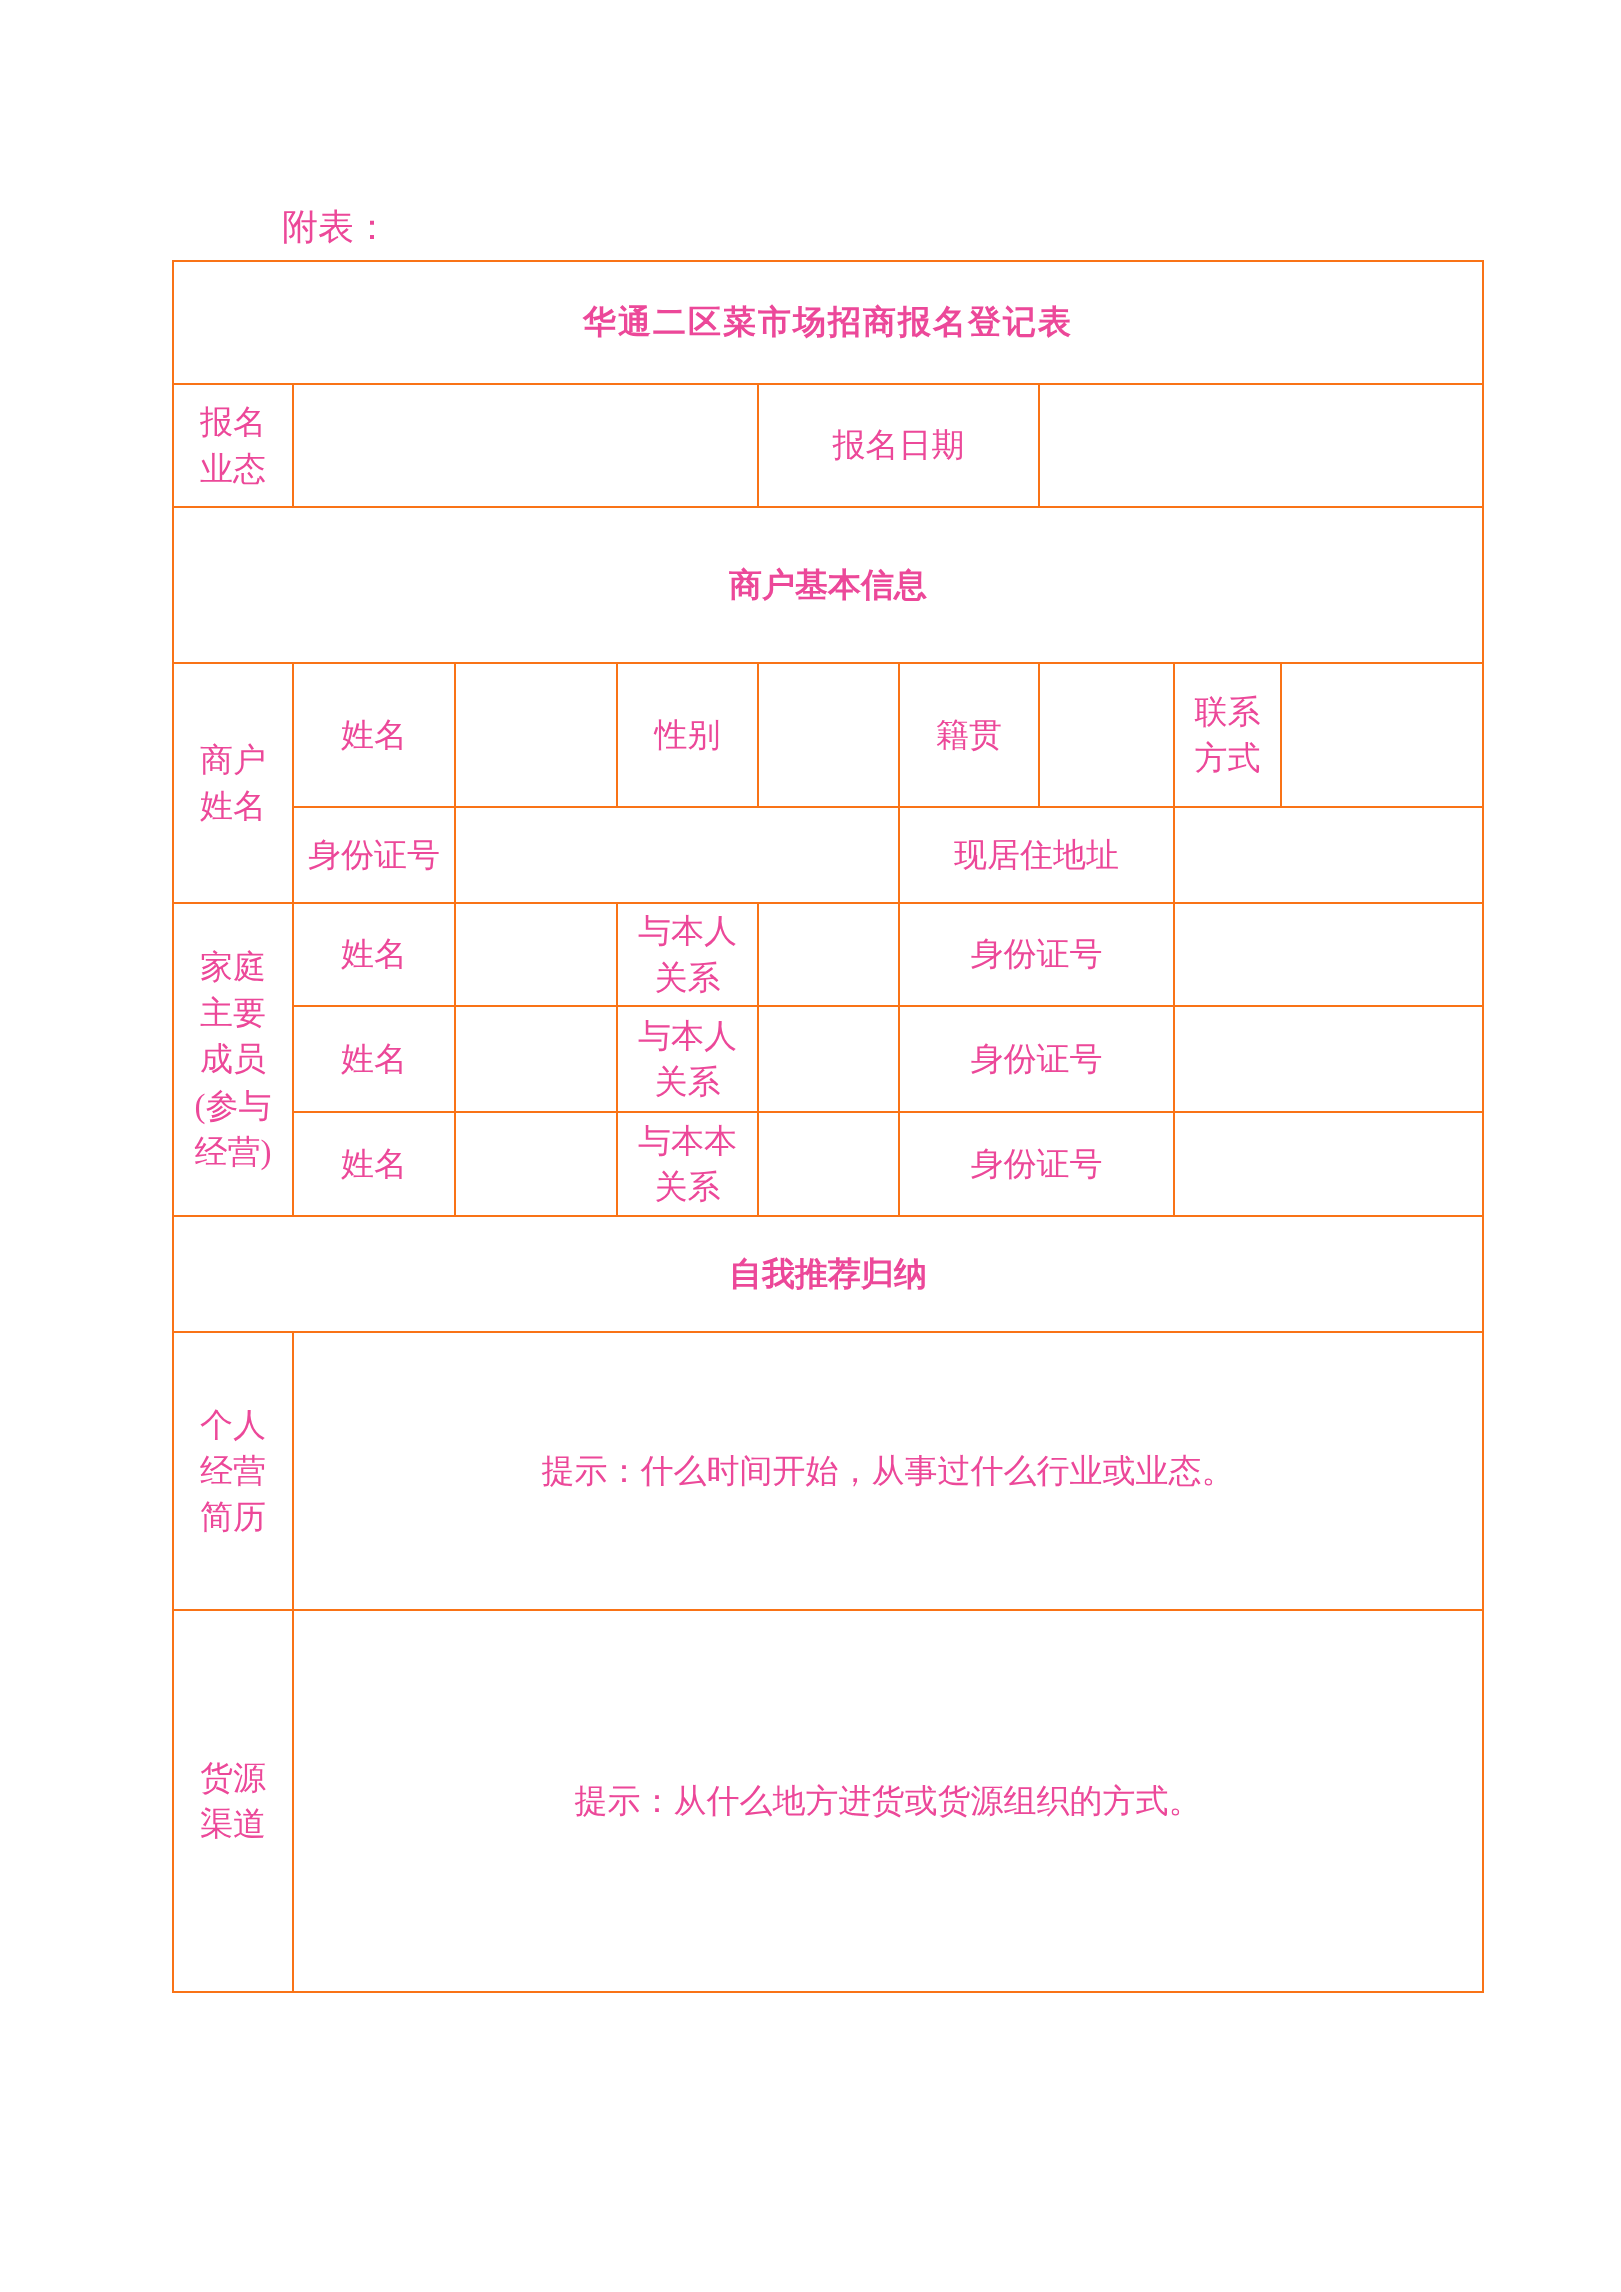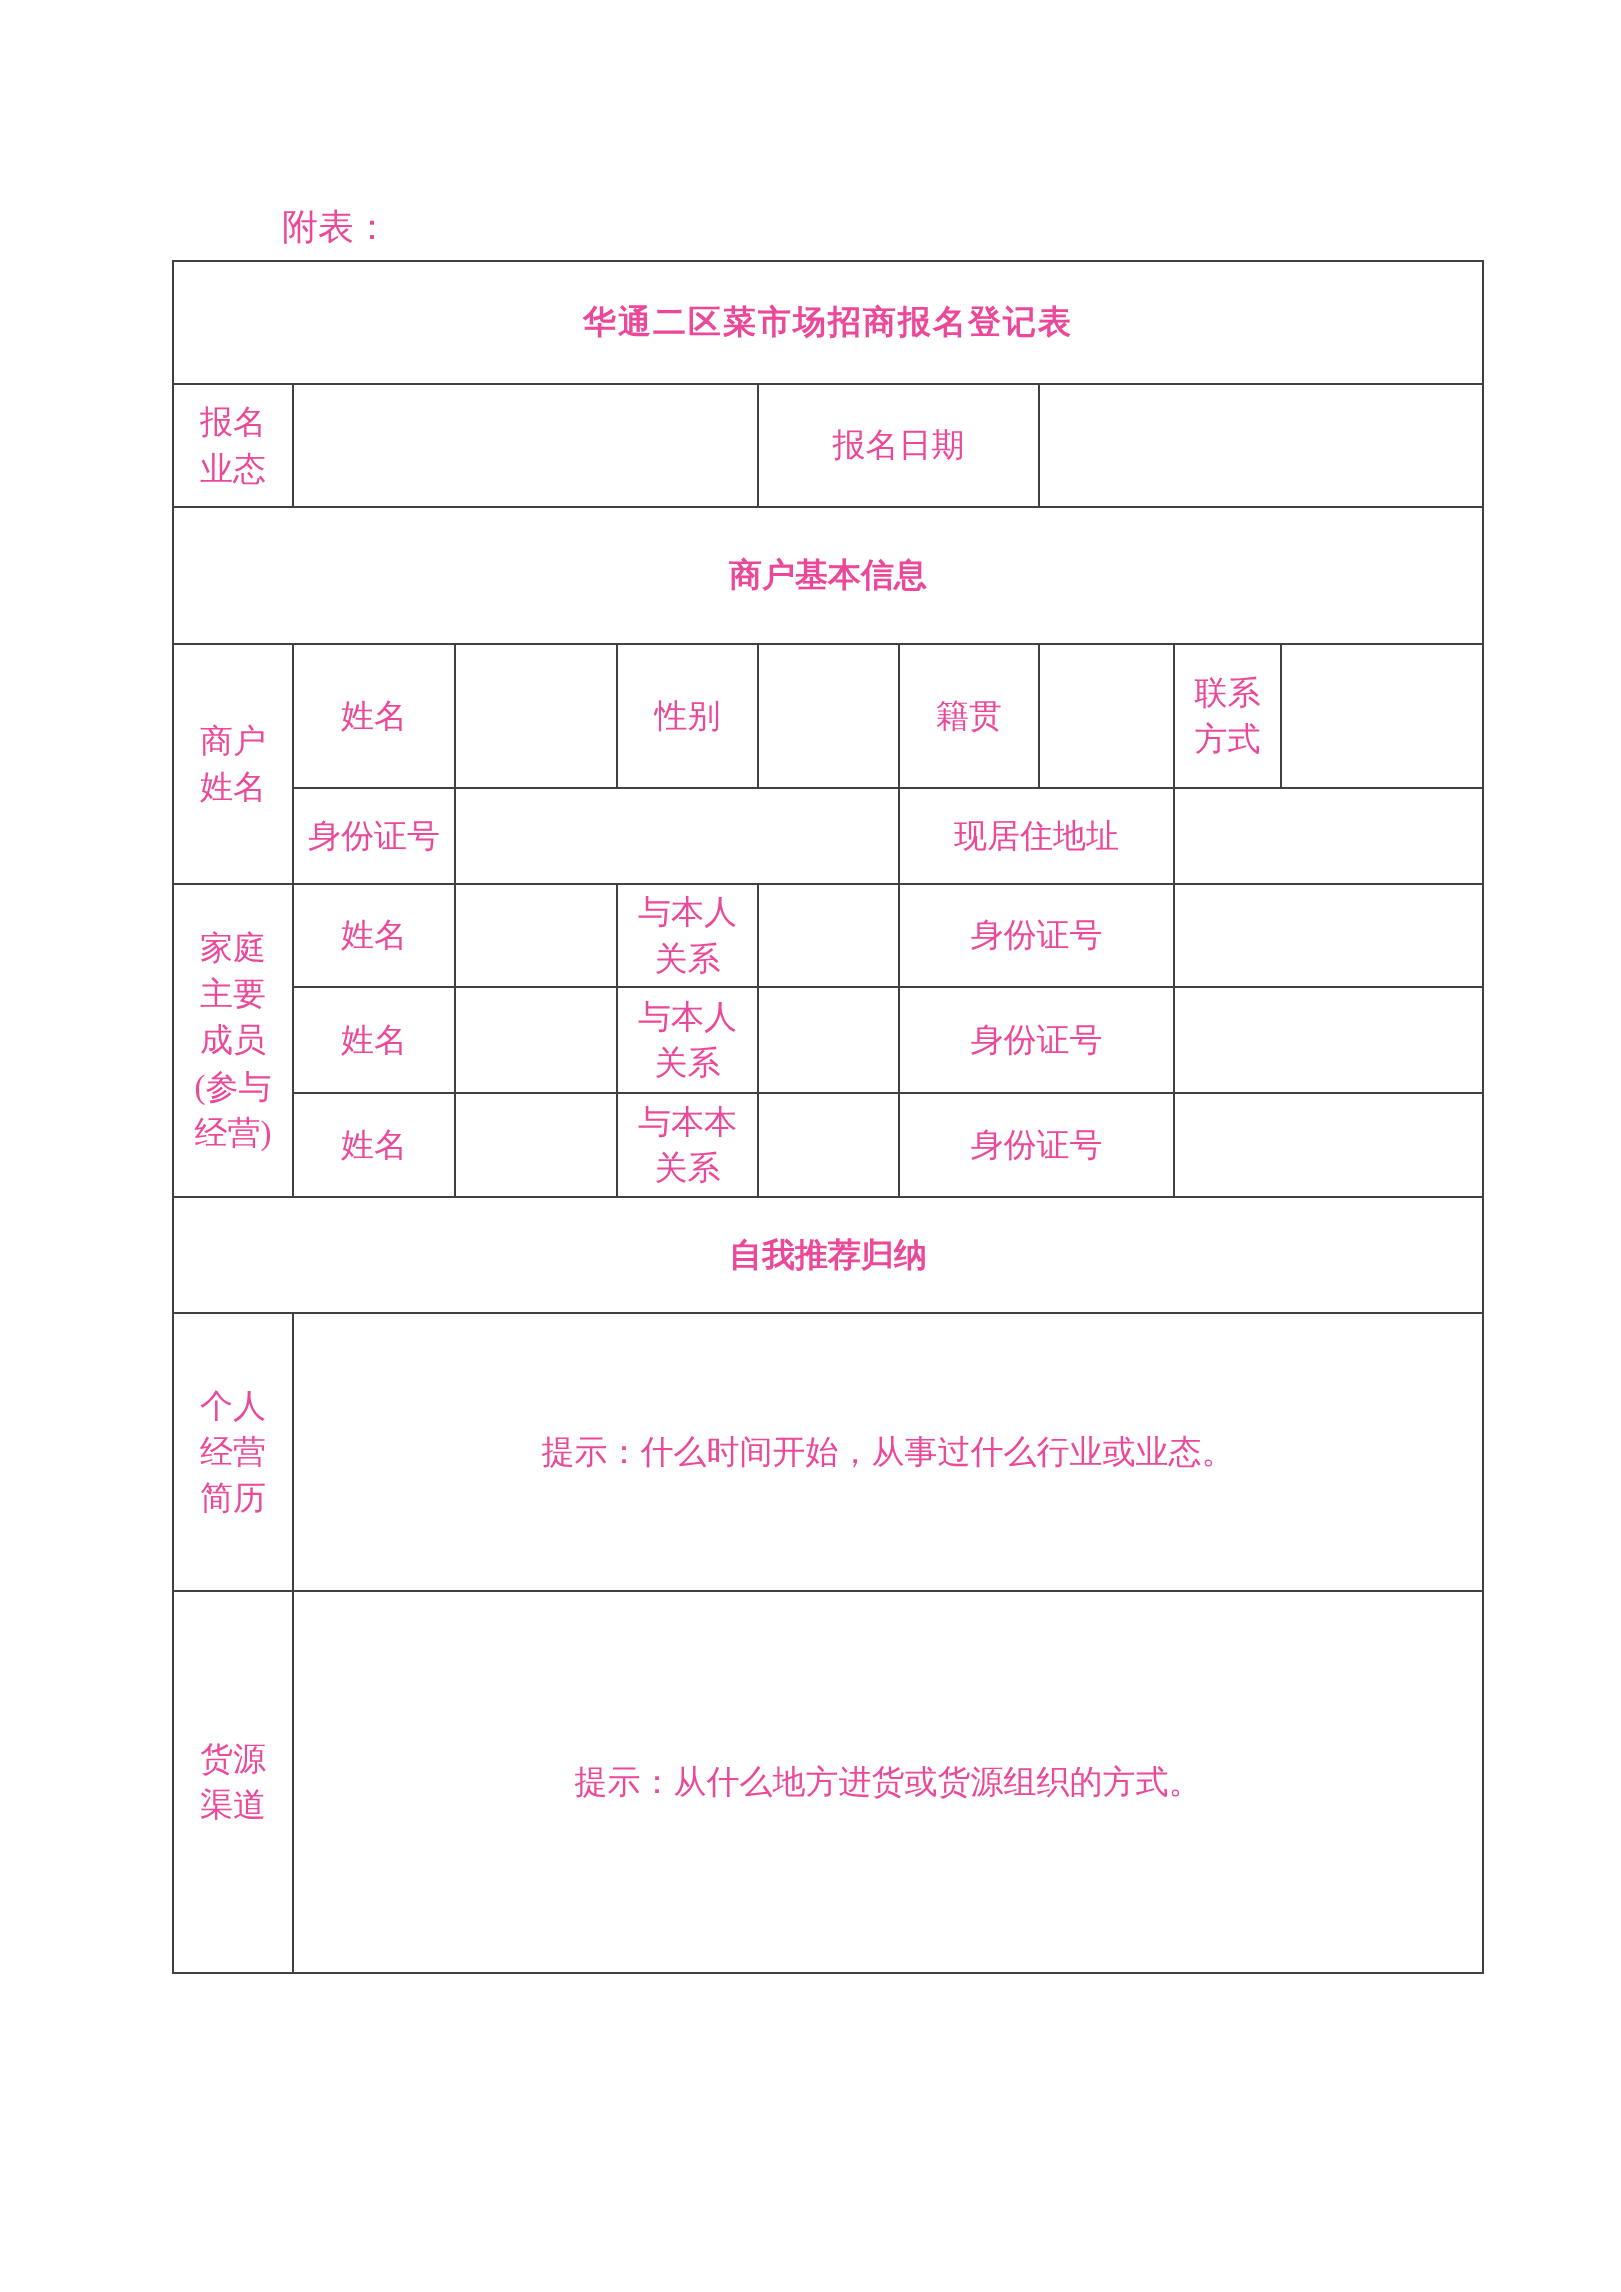--- a/index.html
+++ b/index.html
@@ -21,21 +21,21 @@
   table.form {
     position: absolute;
     left: 172px;
     top: 260px;
     width: 1309px;
     border-collapse: collapse;
     table-layout: fixed;
     border: 2.9px solid #000000;
   }
   table.form td {
-    border: 2px solid #404040;
+    border: 2px solid #f97316;
     text-align: center;
     vertical-align: middle;
     font-size: 33px;
     line-height: 1.4;
     padding: 0;
     overflow: hidden;
   }
   .title-cell {
     font-size: 53px;
     font-weight: bold;
@@ -83,21 +83,21 @@
     <tr style="height:123px">
       <td class="label-two-line">
         <div>报名</div>
         <div>业态</div>
       </td>
       <td colspan="3"></td>
       <td colspan="2">报名日期</td>
       <td colspan="3"></td>
     </tr>
 
-    <tr style="height:137px">
+    <tr style="height:156px">
       <td colspan="9" class="section-cell">商户基本信息</td>
     </tr>
 
     <tr style="height:144px">
       <td rowspan="2" class="label-two-line">
         <div>商户</div>
         <div>姓名</div>
       </td>
       <td>姓名</td>
       <td></td>

